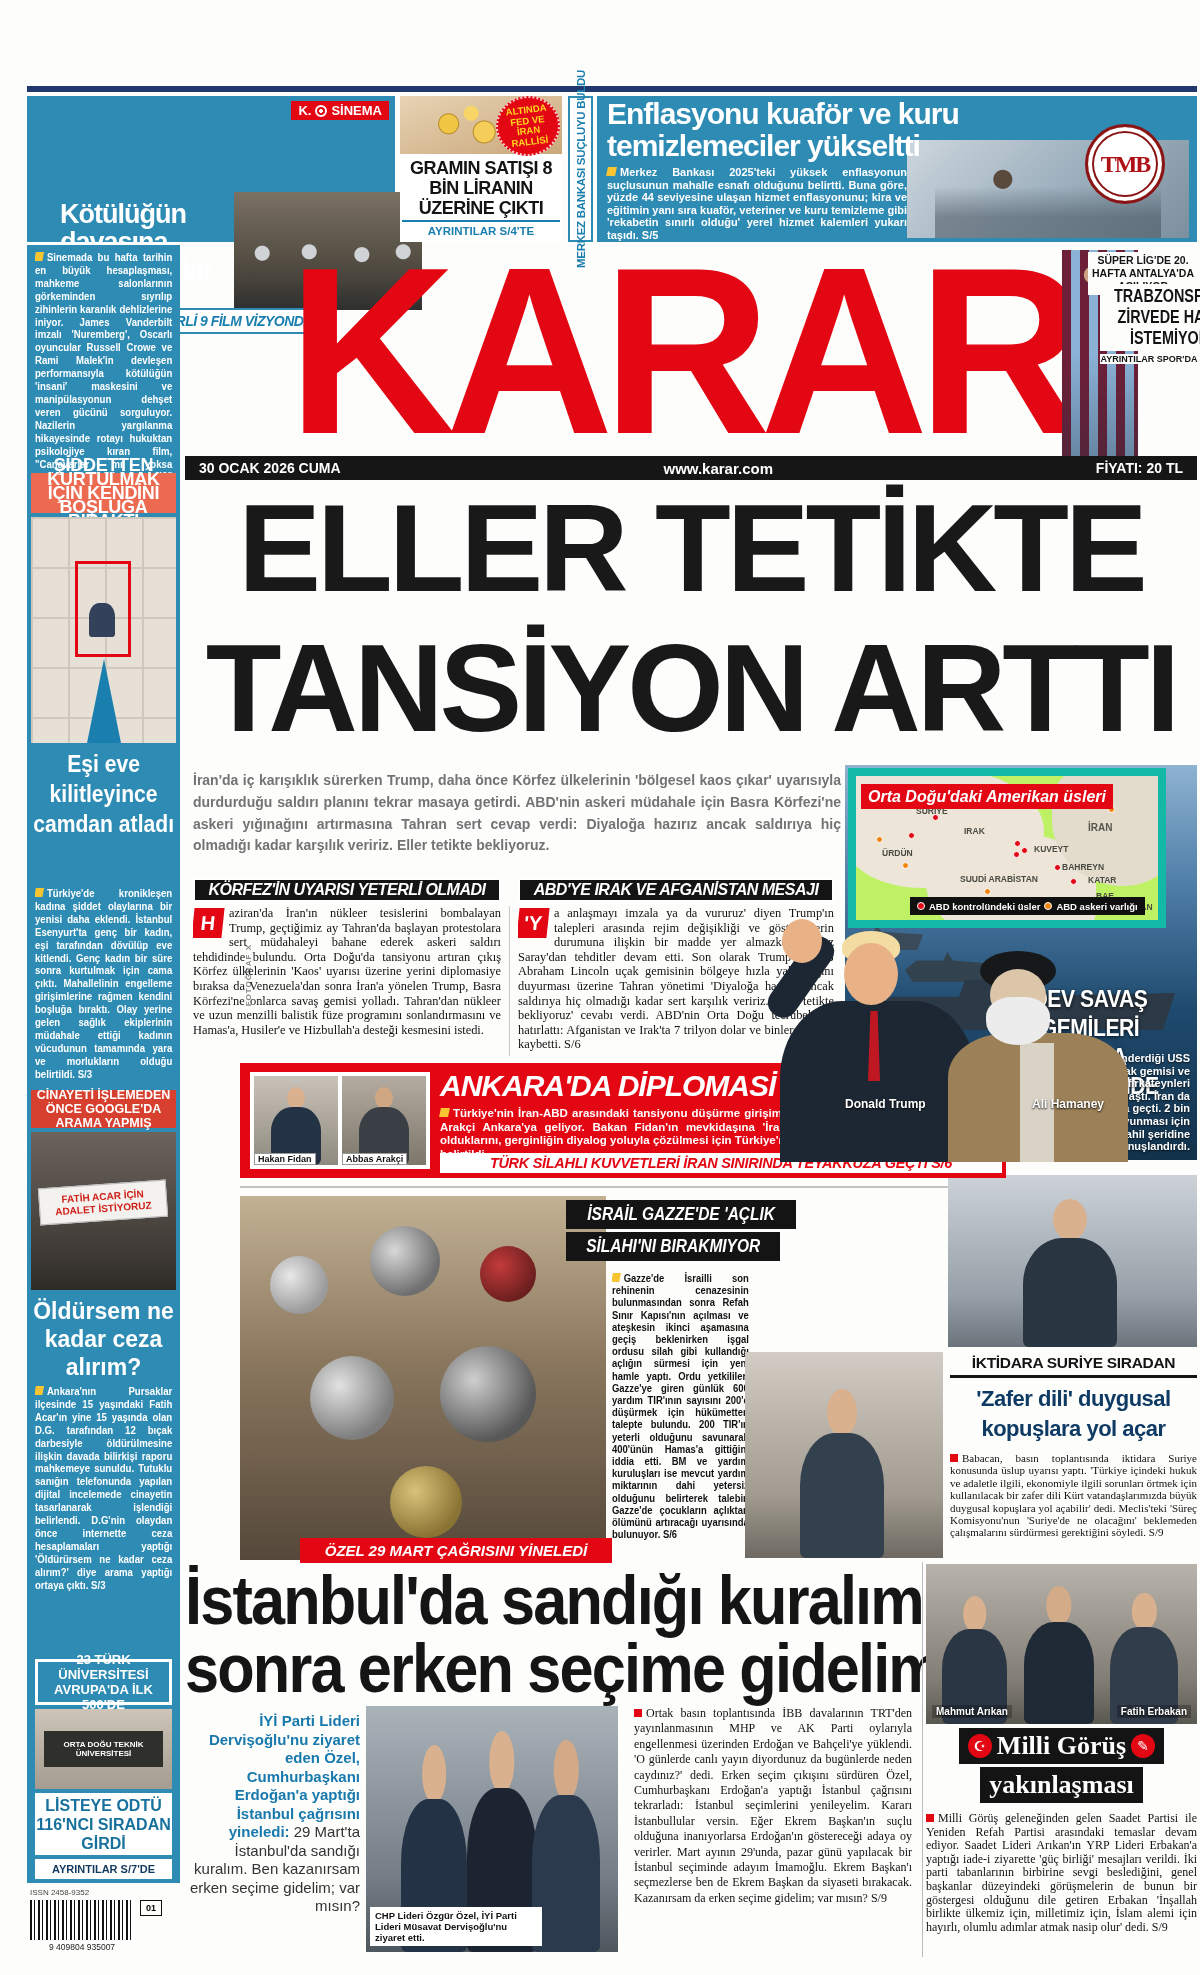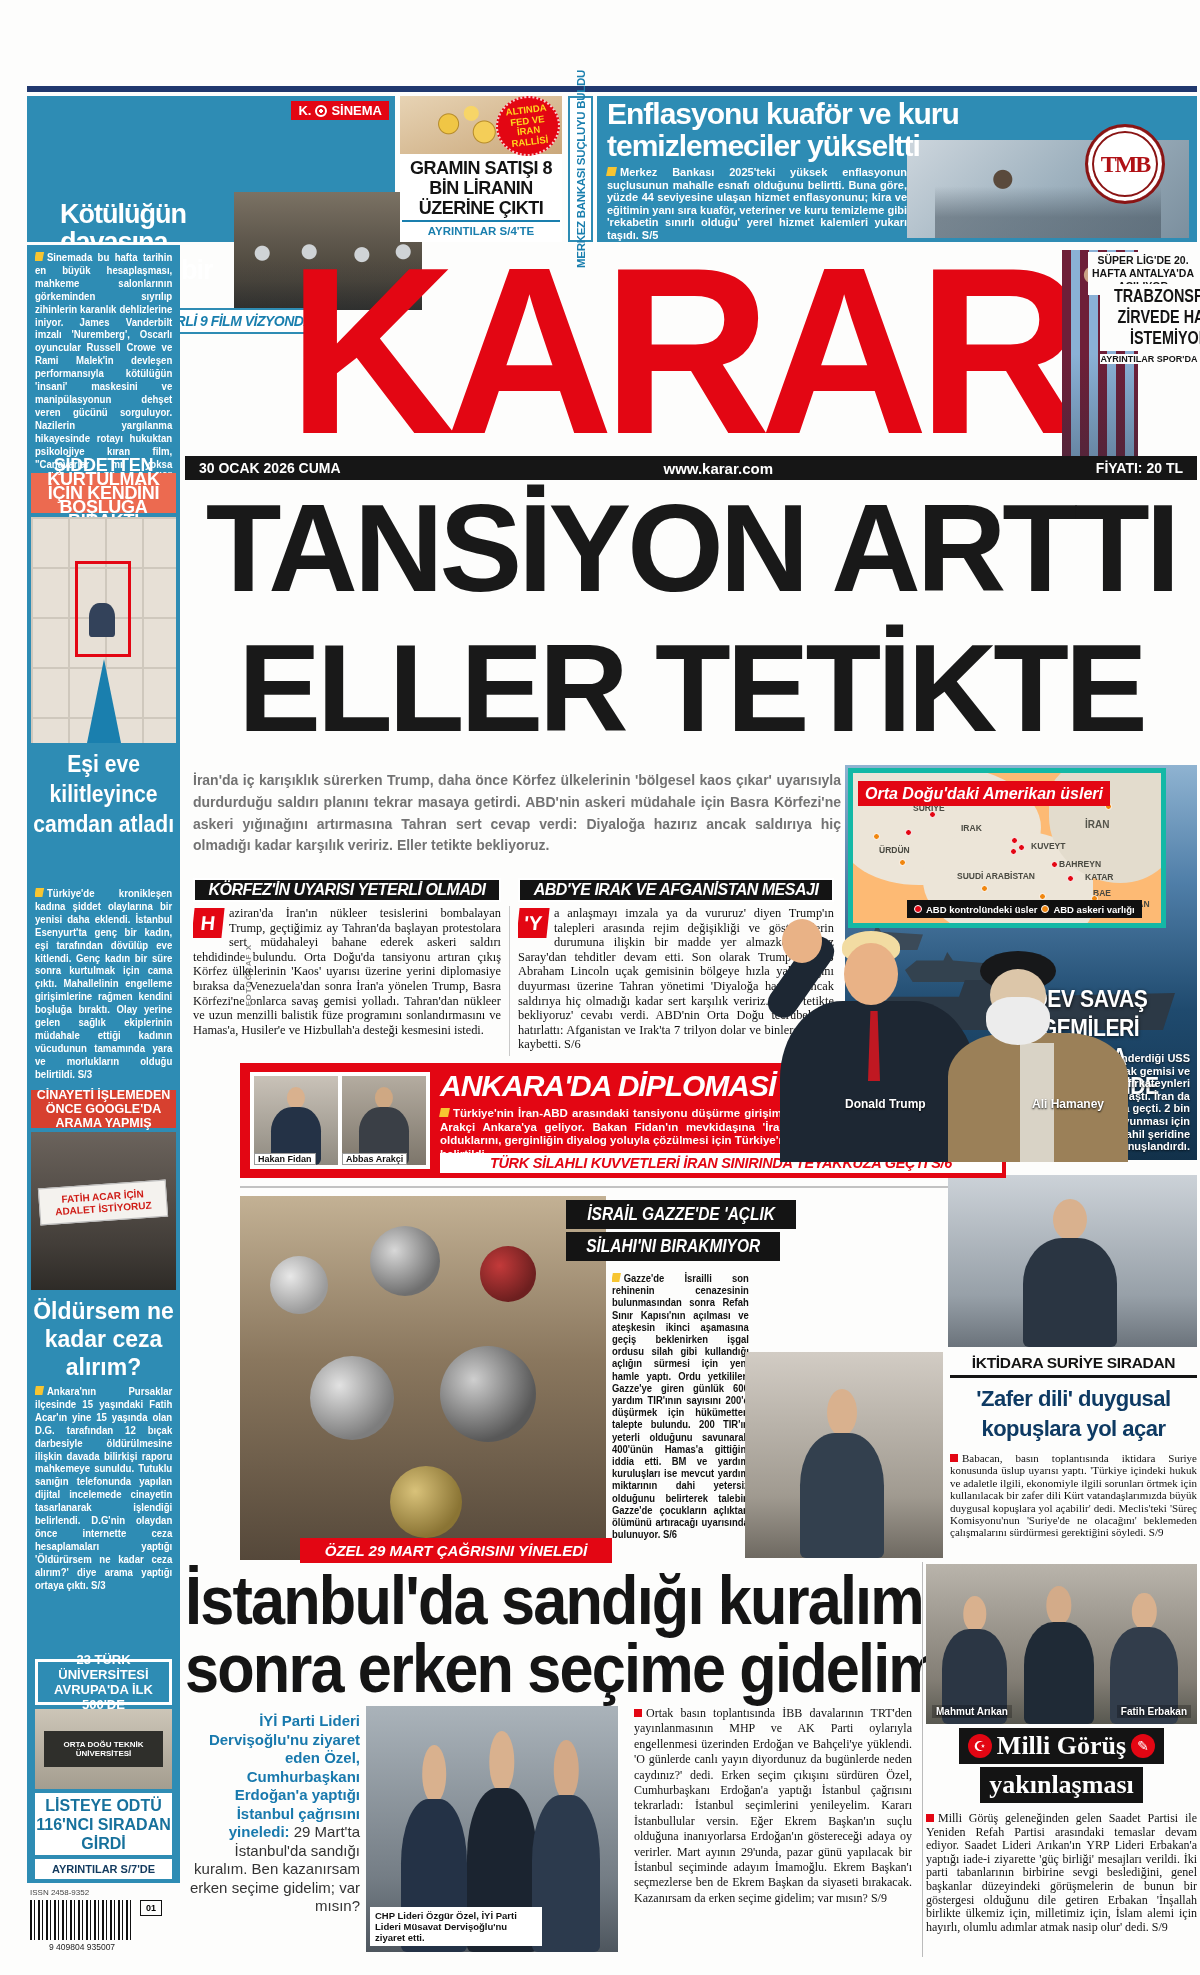--- a/index.html
+++ b/index.html
@@ -75,21 +75,21 @@
   .col1{left:193px;top:906px;width:308px;height:154px}
   .col2{left:518px;top:906px;width:316px;height:154px}
   .vline1{left:509px;top:906px;width:1px;height:150px;background:#c9c9c9}
   .dropcap{float:left;width:30px;height:30px;background:#e30613;color:#fff;font-family:"Liberation Sans",sans-serif;font-weight:900;font-size:20px;display:flex;align-items:center;justify-content:center;margin:2px 6px 0 0;transform:skewX(-6deg)}
 
   
   .sea{left:845px;top:765px;width:352px;height:395px;background:linear-gradient(180deg,#8fb3d1 0,#4f7ea8 30%,#1f4a6e 62%,#12314a 100%)}
   .carrier{position:absolute;left:30px;bottom:130px;width:300px;height:64px;background:#2c3946;clip-path:polygon(0 72%,5% 48%,28% 48%,30% 22%,38% 22%,40% 0,45% 48%,100% 42%,96% 100%,4% 100%)}
   .shipA{position:absolute;left:8px;bottom:210px;width:70px;height:26px;background:#3b4a58;clip-path:polygon(0 60%,10% 30%,30% 30%,34% 0,40% 30%,100% 40%,92% 100%,6% 100%)}
   .shipB{position:absolute;left:60px;bottom:178px;width:96px;height:30px;background:#33424f;clip-path:polygon(0 60%,12% 28%,40% 28%,44% 0,50% 28%,100% 42%,90% 100%,8% 100%)}
-  .map{left:848px;top:768px;width:318px;height:160px;border:5px solid #14b8a6;background:#fdba74;overflow:hidden}
+  .map{left:848px;top:768px;width:318px;height:160px;border:8px solid #14b8a6;background:#bef264;overflow:hidden}
   .land{position:absolute;background:#ece5d8}
   .landA{left:-12px;top:-8px;width:200px;height:120px;border-radius:18% 60% 55% 45%}
   .landB{left:70px;top:58px;width:170px;height:110px;border-radius:40% 45% 30% 55%}
   .landC{left:196px;top:-10px;width:130px;height:120px;background:#e3dccd;border-radius:30% 20% 45% 55%}
   .map-title{position:absolute;left:5px;top:8px;background:#e30613;color:#fff;font-style:italic;font-weight:900;font-size:16px;line-height:17px;padding:4px 7px;z-index:3}
   .mlabel{position:absolute;font-weight:800;font-size:8.5px;color:#4a4a42;z-index:2;white-space:nowrap}
   .mlabel.big{font-size:10px;color:#55554c}
   .dot{position:absolute;width:7px;height:7px;border-radius:50%;border:1px solid #fff;z-index:2}
   .dot.red{background:#e30613}
   .dot.org{background:#f0860f}
@@ -242,22 +242,22 @@
   <div class="abs sports-headline"><span class="in">TRABZONSPOR ZİRVEDE HATA İSTEMİYOR</span></div>
   <div class="abs sports-details">AYRINTILAR SPOR'DA</div>
 
   <div class="abs date-strip">
     <span>30 OCAK 2026 CUMA</span>
     <span class="site">www.karar.com</span>
     <span>FİYATI: 20 TL</span>
   </div>
 
   <div class="abs main-headline">
+    <div>ELLER TETİKTE</div>
     <div>TANSİYON ARTTI</div>
-    <div>ELLER TETİKTE</div>
   </div>
 
   <div class="abs lead just">İran'da iç karışıklık sürerken Trump, daha önce Körfez ülkelerinin 'bölgesel kaos çıkar' uyarısıyla durdurduğu saldırı planını tekrar masaya getirdi. ABD'nin askeri müdahale için Basra Körfezi'ne askeri yığınağını artırmasına Tahran sert cevap verdi: Diyaloğa hazırız ancak saldırıya hiç olmadığı kadar karşılık veririz. Eller tetikte bekliyoruz.</div>
   <div class="abs photo-credit"><span class="vtext">FOTOĞRAF X</span></div>
 
   <div class="abs col-h col-h1">KÖRFEZ'İN UYARISI YETERLİ OLMADI</div>
   <div class="abs col-h col-h2">ABD'YE IRAK VE AFGANİSTAN MESAJI</div>
   <div class="abs news-col col1 just">
     <span class="dropcap">H</span><span>aziran'da İran'ın nükleer tesislerini bombalayan Trump, geçtiğimiz ay Tahran'da başlayan protestolara sert müdahaleyi bahane ederek askeri saldırı tehdidinde bulundu. Orta Doğu'da tansiyonu artıran çıkış Körfez ülkelerinin 'Kaos' uyarısı üzerine yerini diplomasiye bıraksa da Venezuela'dan sonra İran'a yönelen Trump, Basra Körfezi'ne onlarca savaş gemisi yolladı. Tahran'dan nükleer ve uzun menzilli balistik füze programını sonlandırmasını ve Hamas'a, Husiler'e ve Hizbullah'a desteği kesmesini istedi.</span>
   </div>

